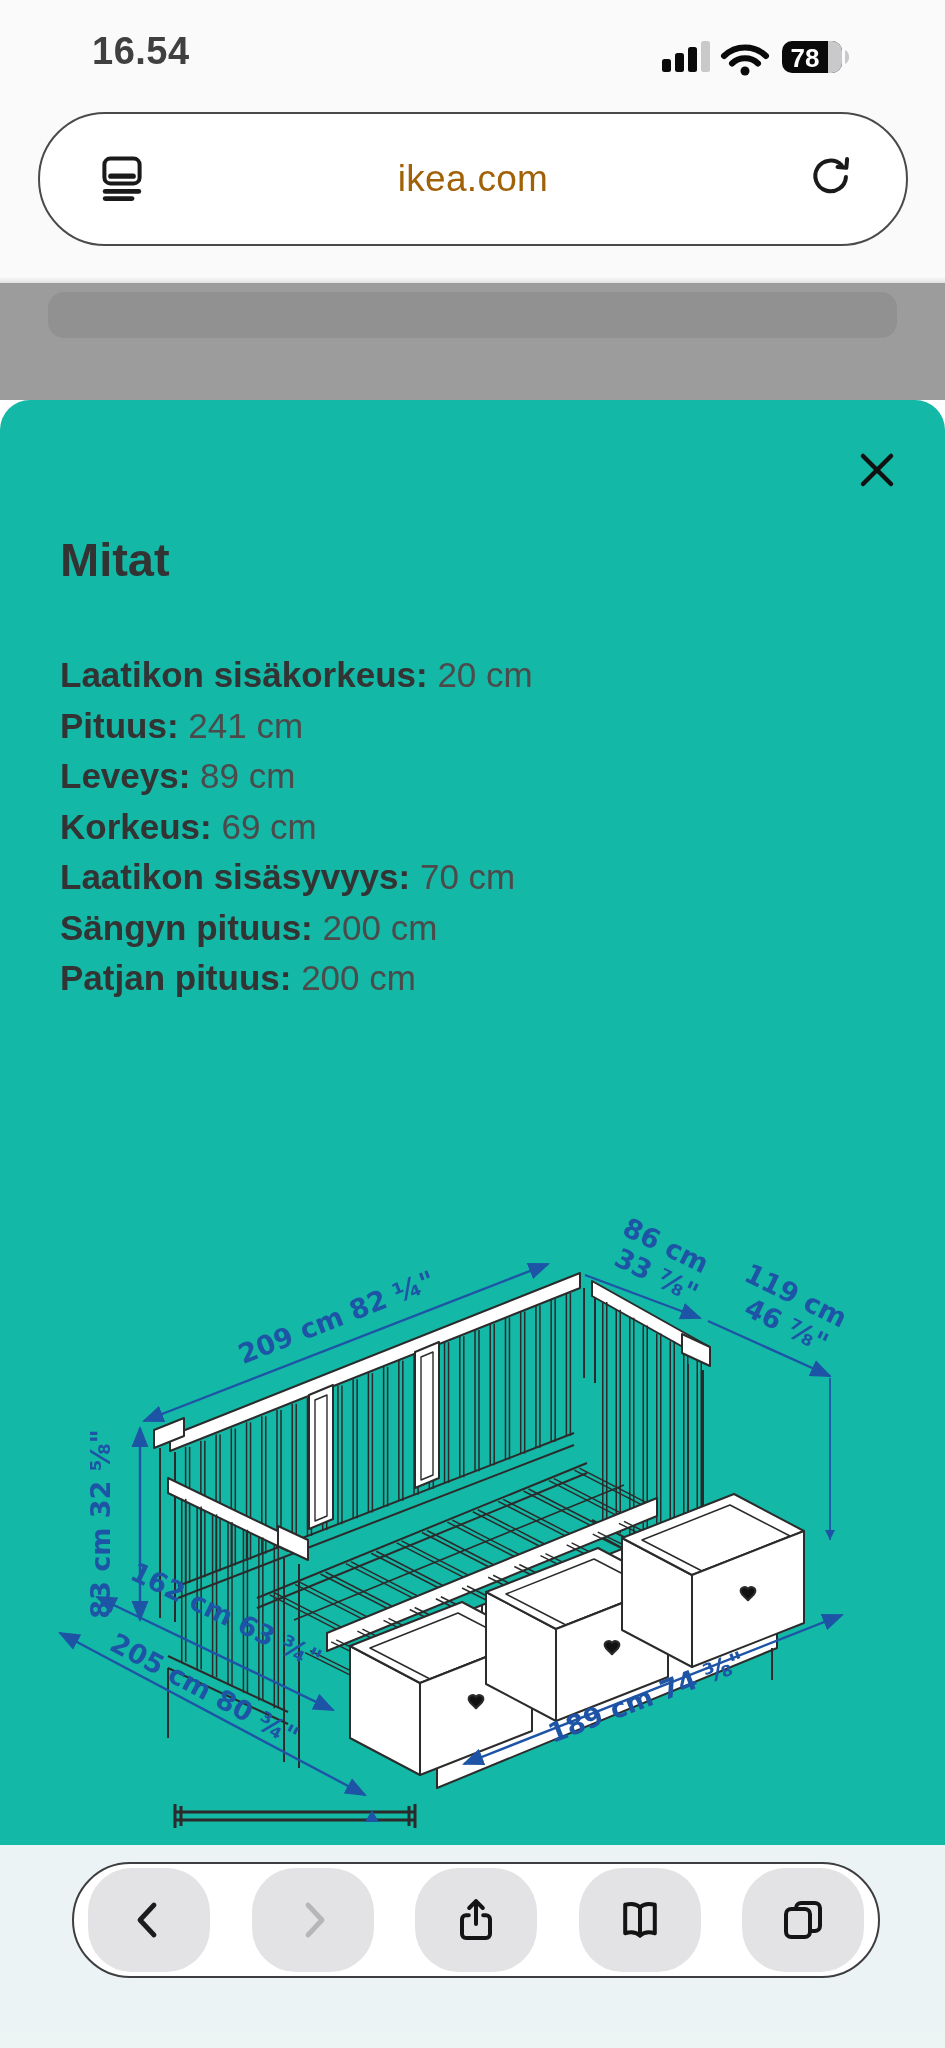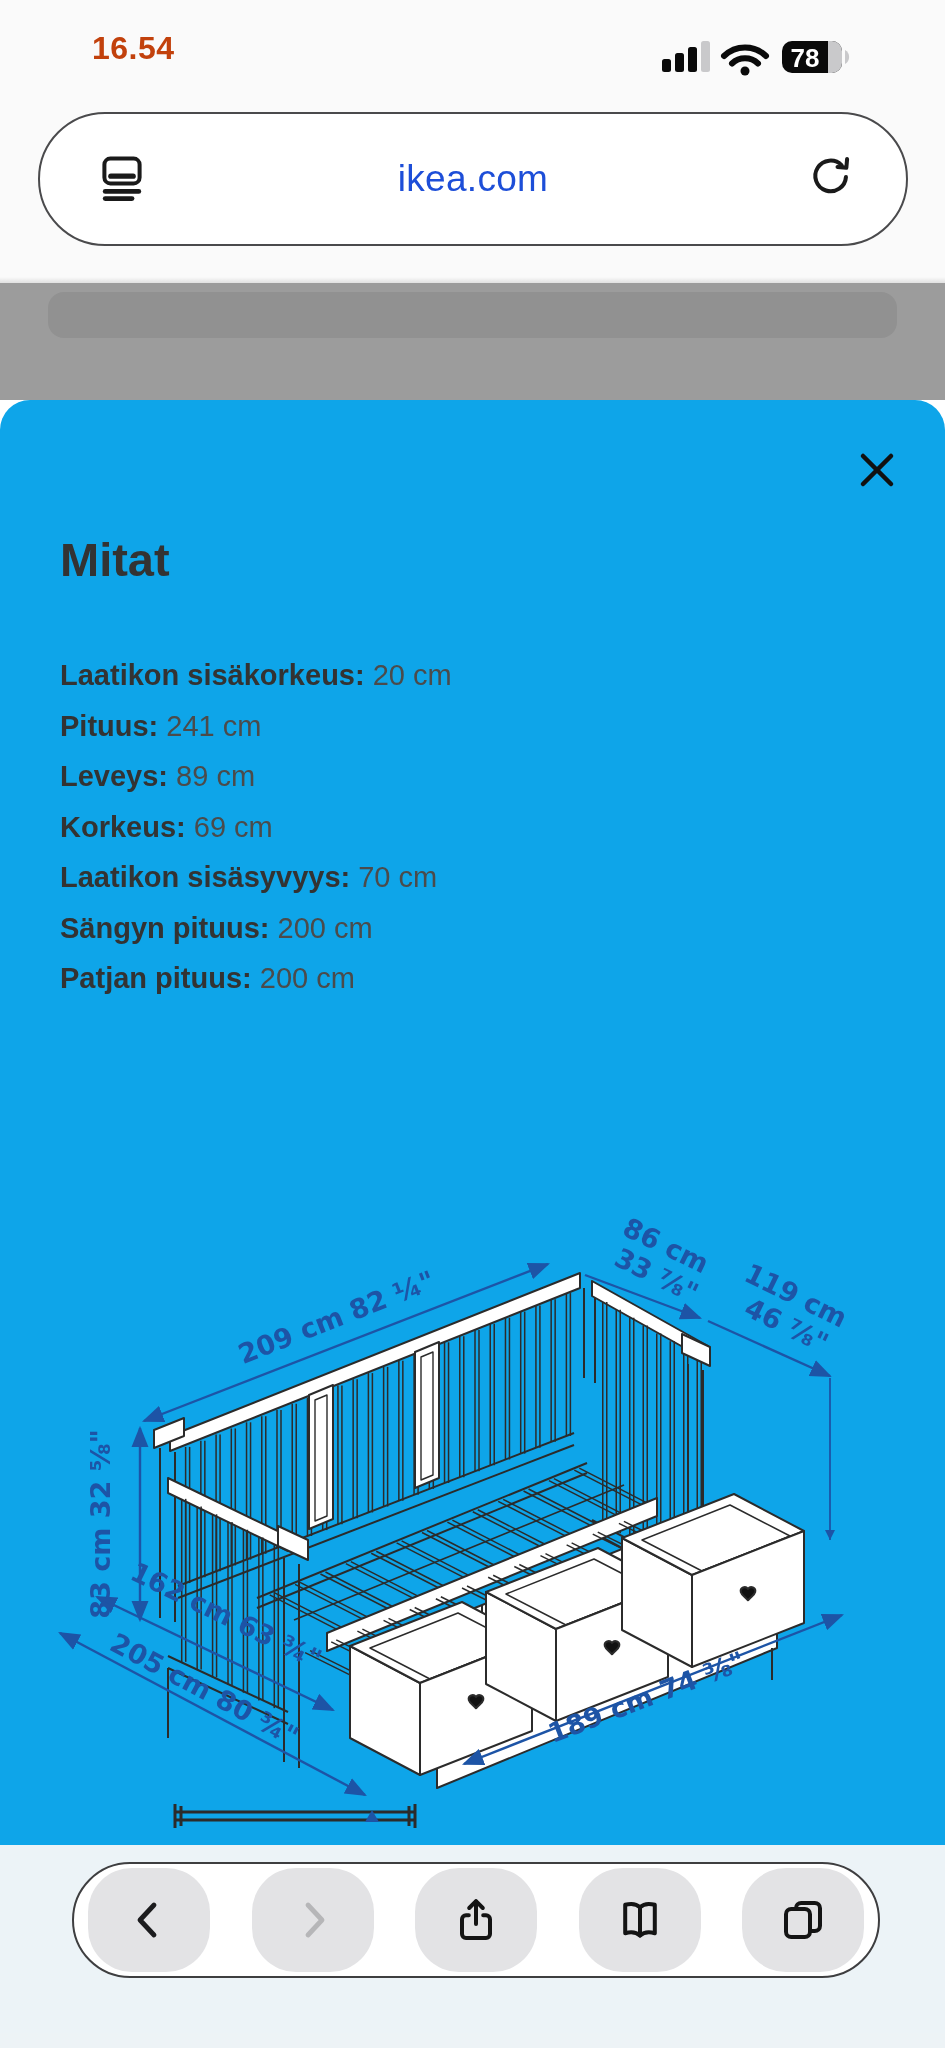--- a/index.html
+++ b/index.html
@@ -3,42 +3,42 @@
 <meta charset="utf-8">
 <style>
   html,body{margin:0;padding:0;background:#ddd;}
   #phone{position:relative;width:945px;height:2048px;margin:0 auto;background:#fff;overflow:hidden;
          font-family:"Liberation Sans",sans-serif;}
 
   
   #top-bg{position:absolute;left:0;top:0;width:945px;height:283px;background:#fafafa;}
   #top-bg:after{content:"";position:absolute;left:0;bottom:0;width:100%;height:6px;
     background:linear-gradient(to bottom,rgba(0,0,0,0),rgba(0,0,0,.10));}
-  #status-time{position:absolute;left:92px;top:30px;font-size:32px;font-weight:bold;color:#c2410c;letter-spacing:.5px;}
+  #status-time{position:absolute;left:92px;top:30px;font-size:38px;font-weight:bold;color:#404040;letter-spacing:.5px;}
   #status-icons{position:absolute;left:660px;top:30px;}
 
   #url-pill{position:absolute;left:38px;top:112px;width:870px;height:134px;background:#fff;
     border:2px solid #4a4a4c;border-radius:68px;box-sizing:border-box;}
   #url-text{position:absolute;left:0;right:0;top:0;bottom:0;display:flex;align-items:center;justify-content:center;
-    font-size:37px;color:#1d4ed8;letter-spacing:.3px;}
+    font-size:37px;color:#a16207;letter-spacing:.3px;}
   .pill-icon{position:absolute;top:50%;transform:translateY(-50%);}
   #page-menu-btn{left:58px;}
   #reload-btn{right:52px;}
 
   
   #backdrop{position:absolute;left:0;top:283px;width:945px;height:117px;background:#9c9c9c;}
   #dimmed-page{position:absolute;left:48px;top:9px;width:849px;height:46px;background:#919191;border-radius:16px;}
 
   
-  #sheet{position:absolute;left:0;top:400px;width:945px;height:1648px;background:#0ea5e9;
+  #sheet{position:absolute;left:0;top:400px;width:945px;height:1648px;background:#14b8a6;
     border-radius:30px 30px 0 0;}
   #close-btn{position:absolute;right:44px;top:46px;width:48px;height:48px;display:flex;
     align-items:center;justify-content:center;background:none;border:none;cursor:pointer;padding:0;}
   #sheet-title{position:absolute;left:60px;top:132px;font-size:47px;font-weight:bold;color:#333;margin:0;}
-  #dim-list{position:absolute;left:60px;top:250px;font-size:29px;line-height:50.5px;color:#4b4b4b;}
+  #dim-list{position:absolute;left:60px;top:250px;font-size:35px;line-height:50.5px;color:#4b4b4b;}
   .dim-row b{color:#333;font-weight:bold;}
 
   #drawing{position:absolute;left:32px;top:778px;}
 
   
   #toolbar-zone{position:absolute;left:0;top:1845px;width:945px;height:203px;background:rgba(246,246,247,.96);}
   #toolbar-pill{position:absolute;left:72px;top:17px;width:808px;height:116px;background:#fff;
     border:2.5px solid #3e3e40;border-radius:60px;box-sizing:border-box;
     display:flex;align-items:center;justify-content:space-between;padding:0 14px;}
   .tb-btn{width:122px;height:104px;border-radius:44px;background:#e3e3e5;border:none;cursor:pointer;

